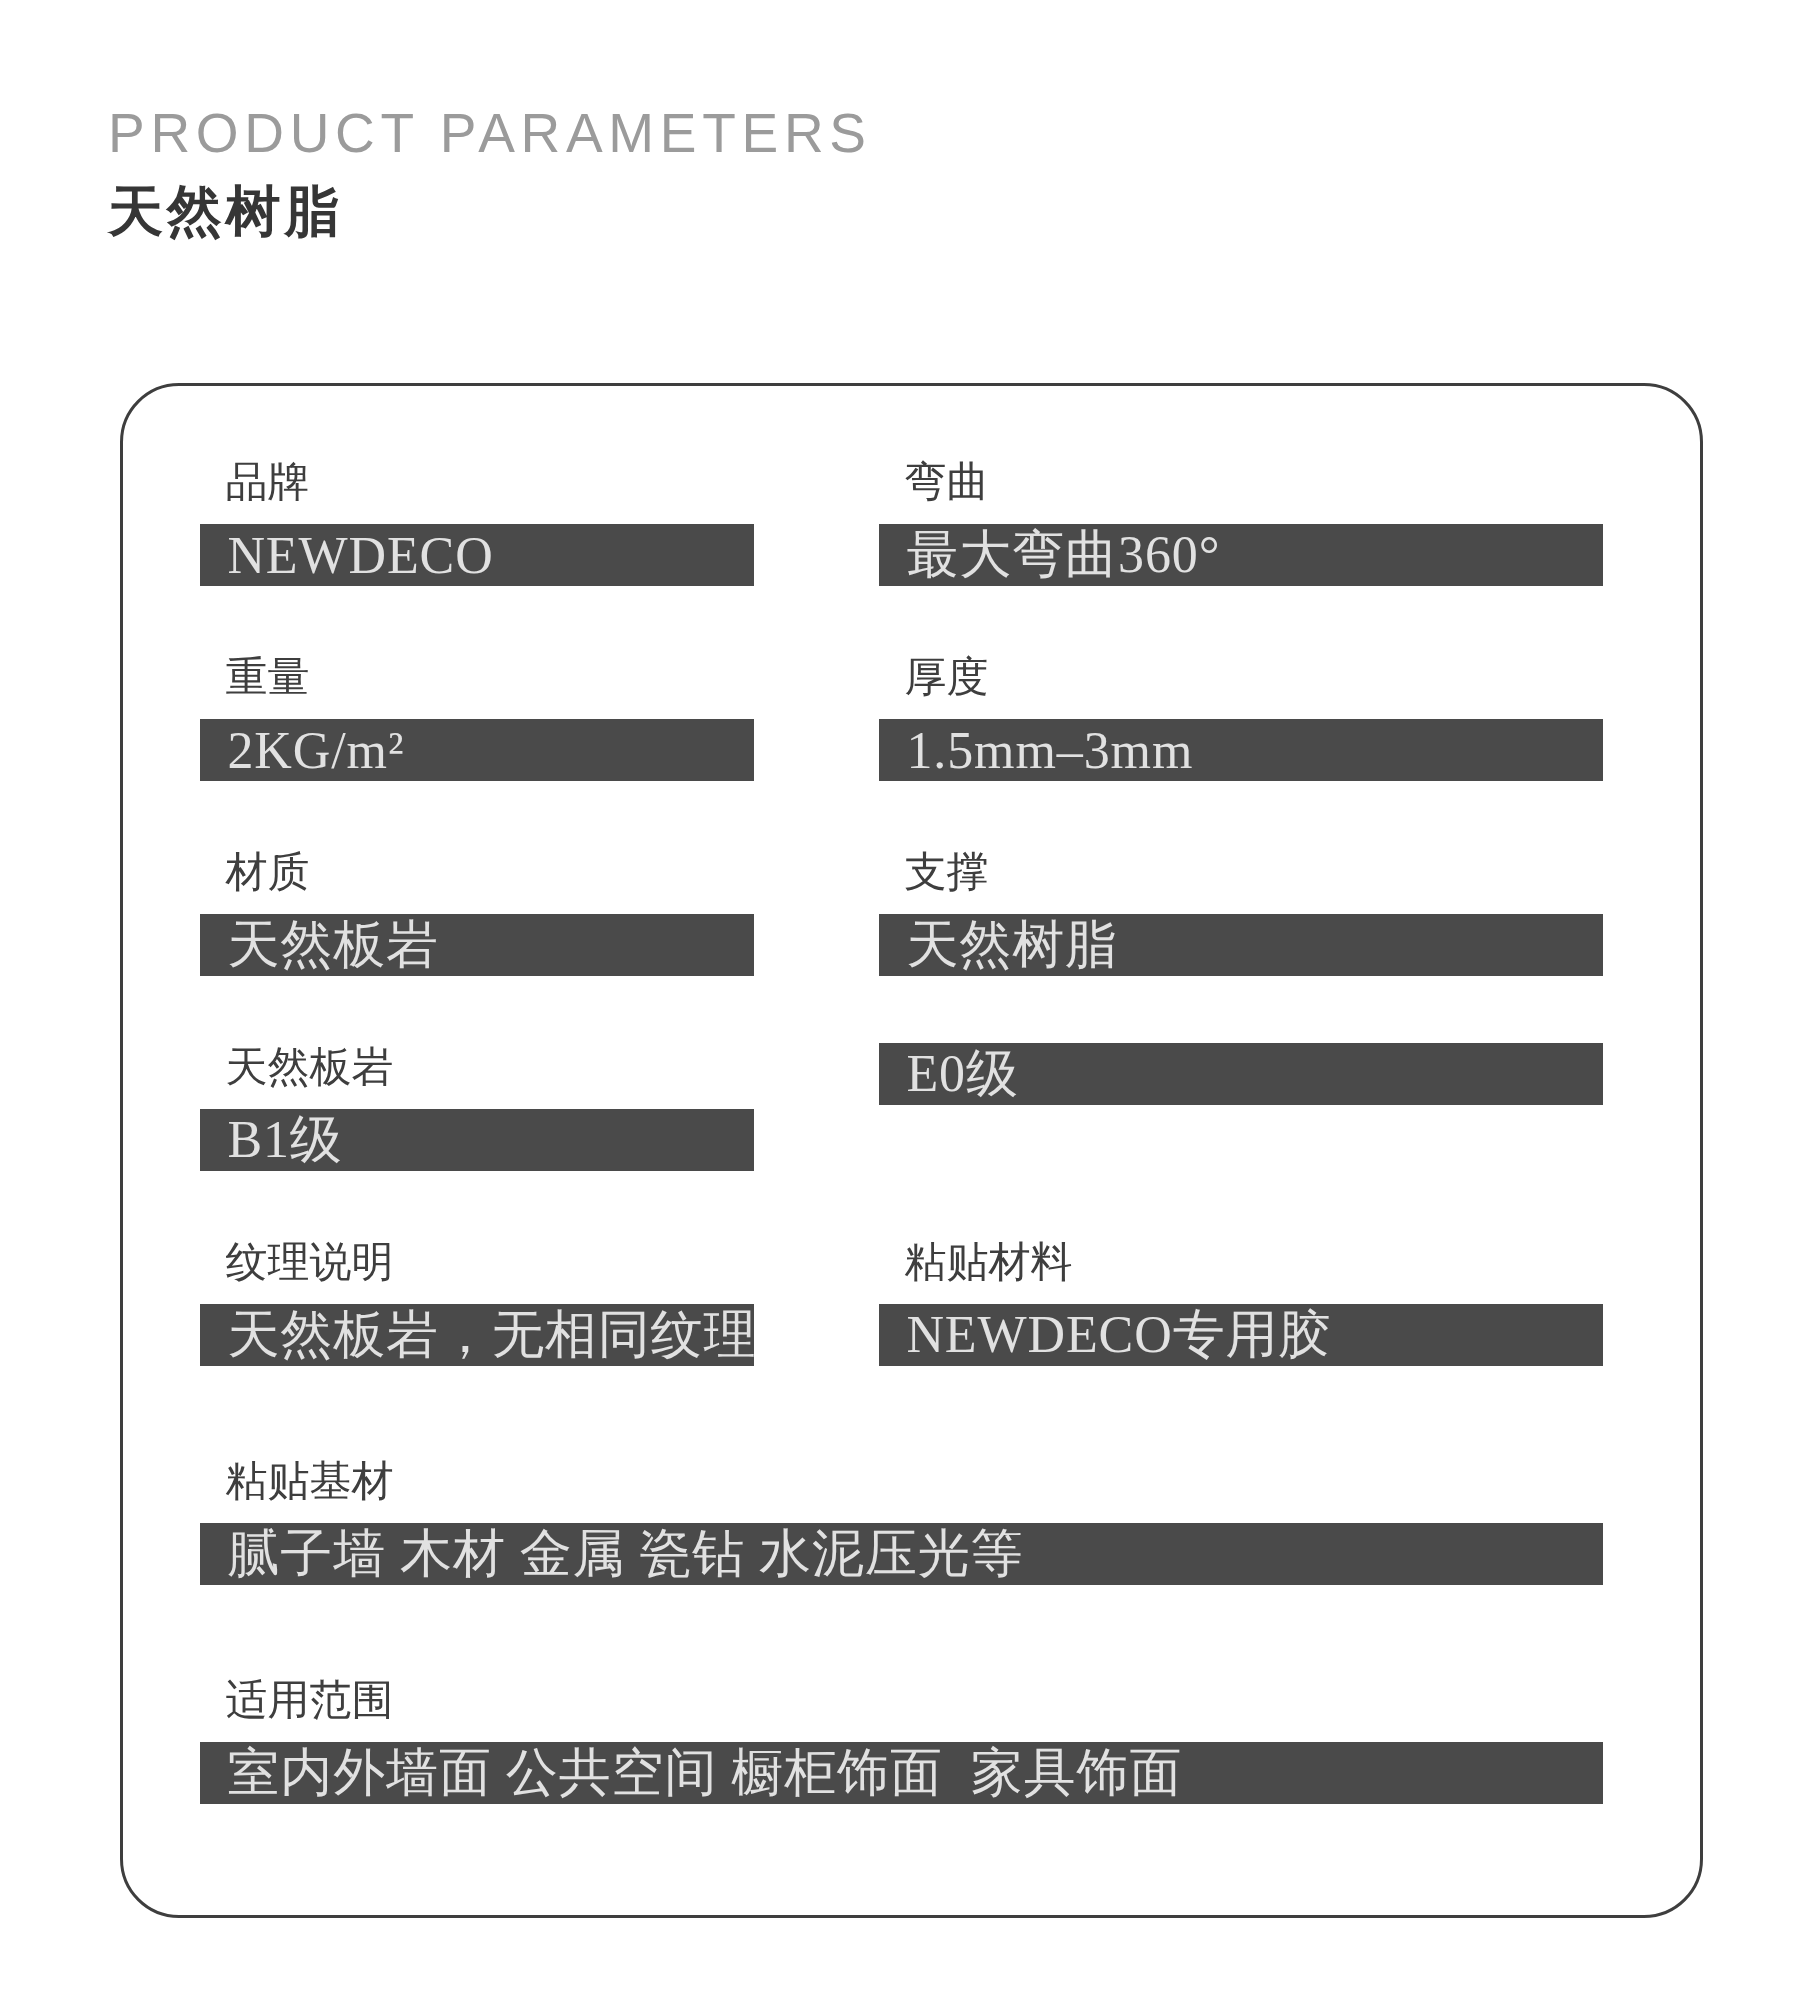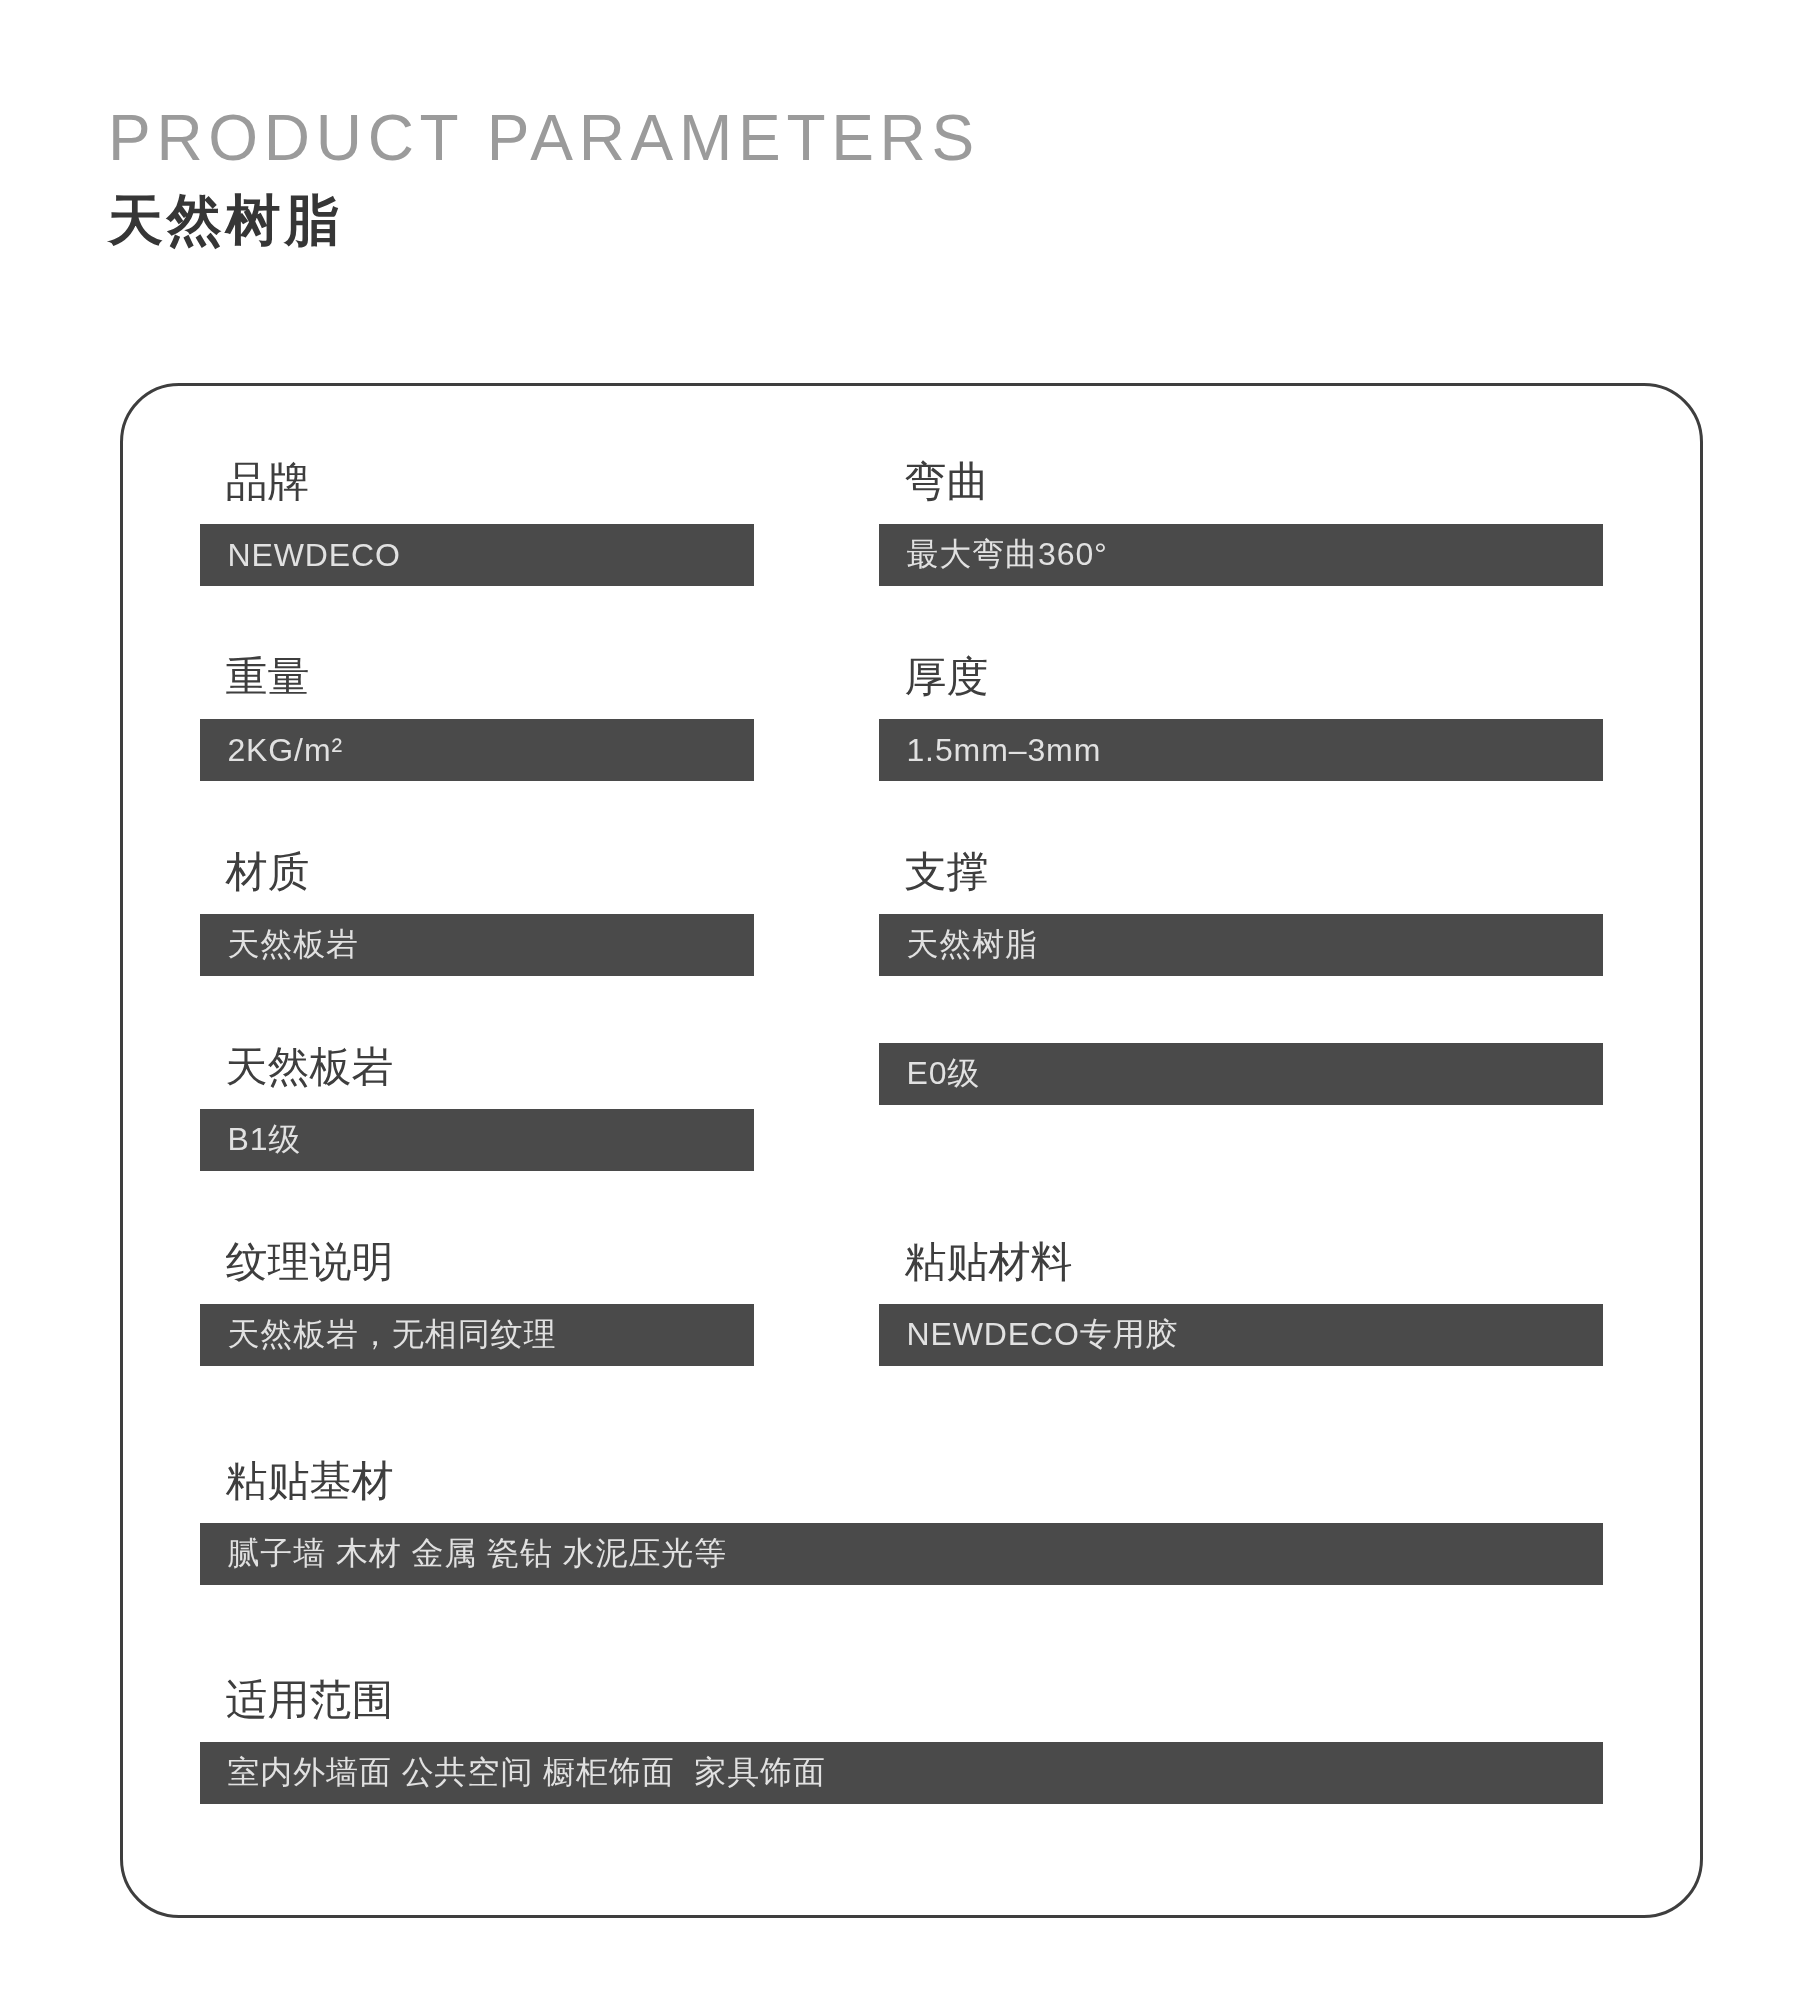--- a/index.html
+++ b/index.html
@@ -11,21 +11,21 @@
     font-family: "Liberation Sans", "DejaVu Sans", sans-serif;
     overflow: hidden;
   }
 
   .header {
     position: absolute;
     left: 108px;
     top: 106px;
   }
   .title-en {
-    font-size: 64px;
+    font-size: 55px;
     font-weight: 400;
     letter-spacing: 5.7px;
     color: #9b9b9b;
     line-height: 1.0;
   }
   .title-zh {
     margin-top: 23px;
     font-size: 55px;
     font-weight: 700;
     letter-spacing: 3.8px;
@@ -69,24 +69,25 @@
 
   .field-bar {
     height: 62px;
     background: #4a4a4a;
     display: flex;
     align-items: center;
     padding-left: 27.4px;
   }
 
   .field-value {
-    font-size: 32px;
+    font-size: 52px;
     color: #e1e1e1;
     white-space: pre;
     letter-spacing: 0.9px;
+    font-family: Liberation Serif, serif;
   }
 </style>
 </head>
 <body>
 
 <div class="header">
   <div class="title-en">PRODUCT PARAMETERS</div>
   <div class="title-zh">天然树脂</div>
 </div>
 

